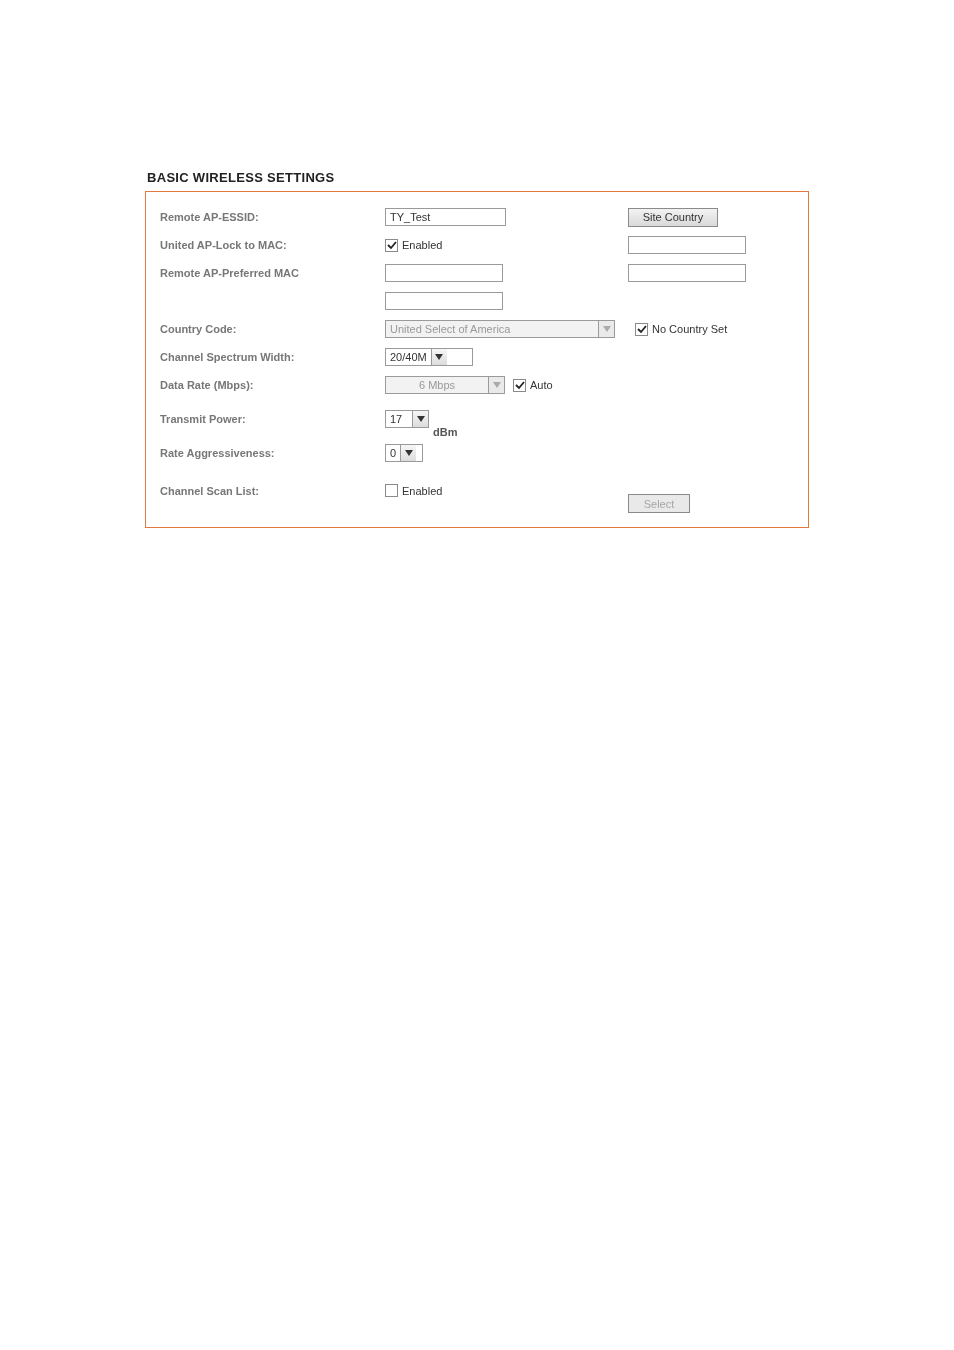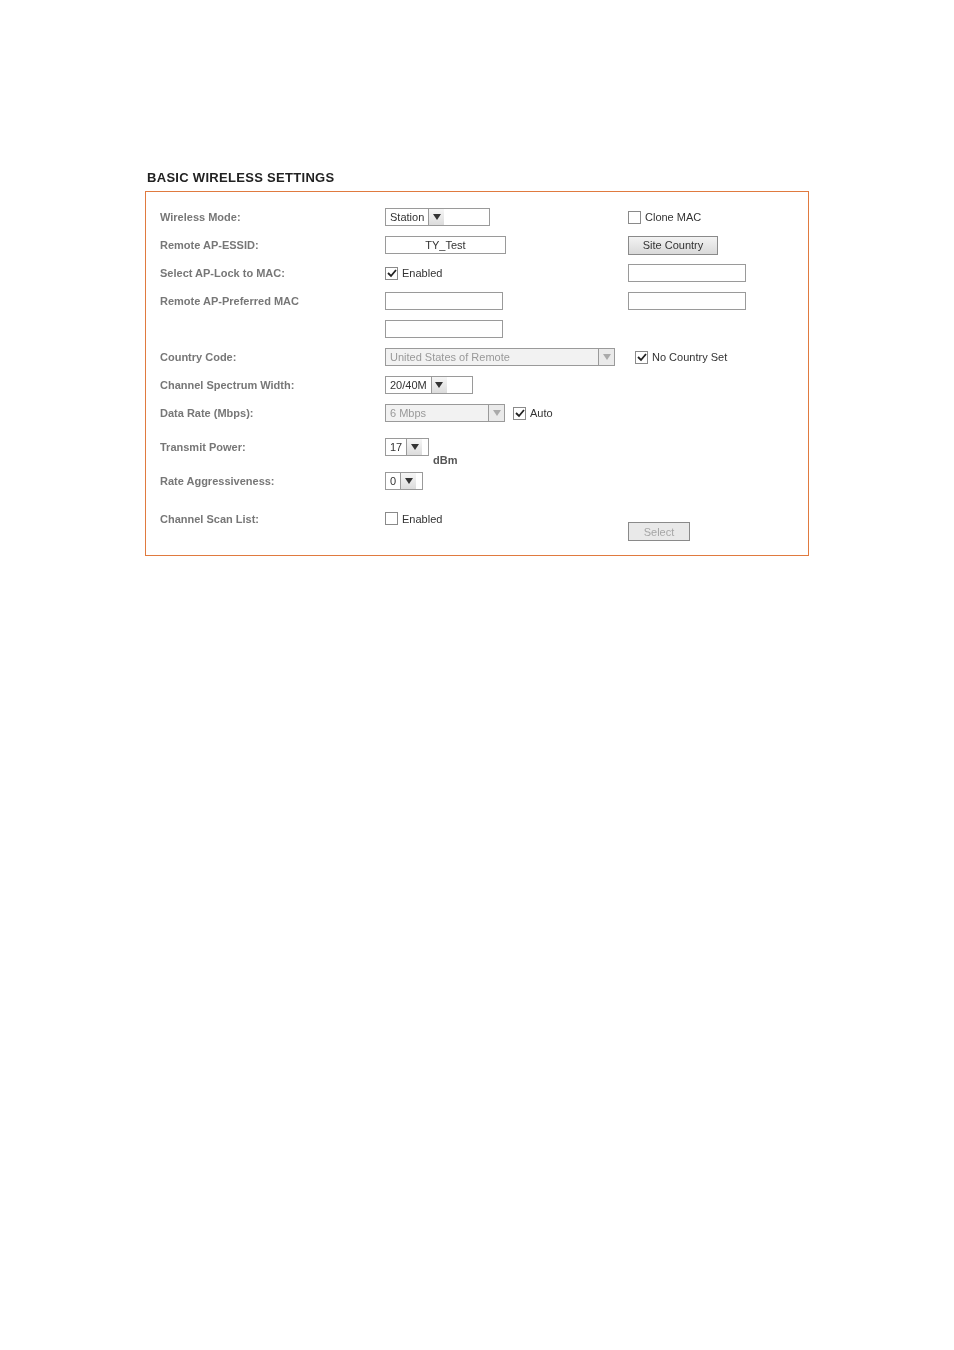--- a/index.html
+++ b/index.html
@@ -138,50 +138,33 @@
     margin-top: 26px;
   }
 </style>
 </head>
 <body>
 
 <div class="page">
   <div class="section-title">BASIC WIRELESS SETTINGS</div>
   <div class="panel">
 
-    <div class="row">
-      <div class="label-col">Wireless Mode:</div>
-      <div class="ctrl-col">
-        <div class="dropdown" style="width:105px;">
-          <span class="dd-text">Station</span>
-          <span class="dd-arrow">
-              <svg viewBox="0 0 8 6">
-                <path d="M0 0 L8 0 L4 6 Z" fill="#333"></path>
-              </svg>
-            </span>
-        </div>
-      </div>
-      <div class="aux-col">
-        <span class="chk"></span>
-        <span class="chk-label">Clone MAC</span>
-      </div>
-    </div>
 
     <div class="row">
       <div class="label-col">Remote AP-ESSID:</div>
       <div class="ctrl-col">
-        <input type="text" class="text-input" style="width: 121px; text-align: center;" value="TY_Test">
+        <input type="text" class="text-input" style="width: 121px;" value="TY_Test">
       </div>
       <div class="aux-col">
         <button class="btn" style="width:90px;">Site Country</button>
       </div>
     </div>
 
     <div class="row">
-      <div class="label-col">Select AP-Lock to MAC:</div>
+      <div class="label-col">United AP-Lock to MAC:</div>
       <div class="ctrl-col">
         <span class="chk checked">
             <svg viewBox="0 0 10 9">
               <path d="M1 4 L4 7 L9 1" stroke="#222" stroke-width="1.8" fill="none"></path>
             </svg>
           </span>
         <span class="chk-label">Enabled</span>
       </div>
       <div class="aux-col">
         <input type="text" class="text-input" style="width: 118px;" value="">
@@ -202,21 +185,21 @@
       <div class="ctrl-col">
         <input type="text" class="text-input" style="width: 118px;" value="">
       </div>
       <div class="aux-col"></div>
     </div>
 
     <div class="row">
       <div class="label-col">Country Code:</div>
       <div class="ctrl-col" style="flex-basis:250px;">
         <div class="dropdown disabled" style="width:230px;">
-          <span class="dd-text" style="flex:1;">United States of Remote</span>
+          <span class="dd-text" style="flex:1;">United Select of America</span>
           <span class="dd-arrow">
               <svg viewBox="0 0 8 6">
                 <path d="M0 0 L8 0 L4 6 Z" fill="#333"></path>
               </svg>
             </span>
         </div>
       </div>
       <div class="aux-col" style="padding-left:0;align-items:center;">
         <span class="chk checked">
             <svg viewBox="0 0 10 9">
@@ -238,21 +221,21 @@
                 <path d="M0 0 L8 0 L4 6 Z" fill="#333"></path>
               </svg>
             </span>
         </div>
       </div>
       <div class="aux-col"></div>
     </div>
 
     <div class="row">
       <div class="label-col">Data Rate (Mbps):</div>
-      <div class="ctrl-col" style="flex-basis:175px;">
+      <div class="ctrl-col" style="flex-basis:175px;text-align:center;">
         <div class="dropdown disabled" style="width:120px;">
           <span class="dd-text" style="flex:1;">6 Mbps</span>
           <span class="dd-arrow">
               <svg viewBox="0 0 8 6">
                 <path d="M0 0 L8 0 L4 6 Z" fill="#333"></path>
               </svg>
             </span>
         </div>
         <span style="width:8px;"></span>
         <span class="chk checked">
@@ -261,21 +244,21 @@
             </svg>
           </span>
         <span class="chk-label">Auto</span>
       </div>
       <div class="aux-col"></div>
     </div>
 
     <div class="row">
       <div class="label-col">Transmit Power:</div>
       <div class="ctrl-col">
-        <div class="dropdown" style="width:44px;">
+        <div class="dropdown" style="width:44px;justify-content:space-between;">
           <span class="dd-text">17</span>
           <span class="dd-arrow">
               <svg viewBox="0 0 8 6">
                 <path d="M0 0 L8 0 L4 6 Z" fill="#333"></path>
               </svg>
             </span>
         </div>
         <span class="unit">dBm</span>
       </div>
       <div class="aux-col"></div>

